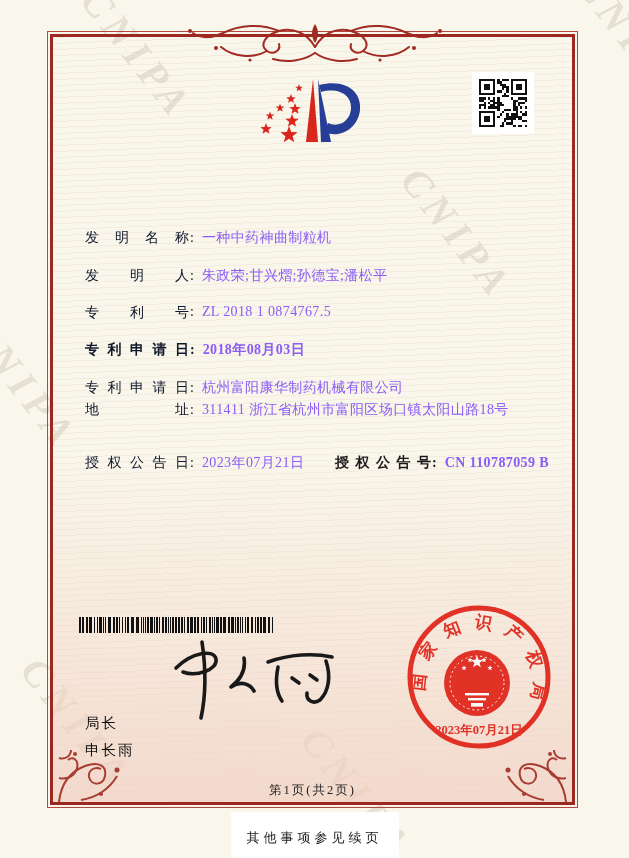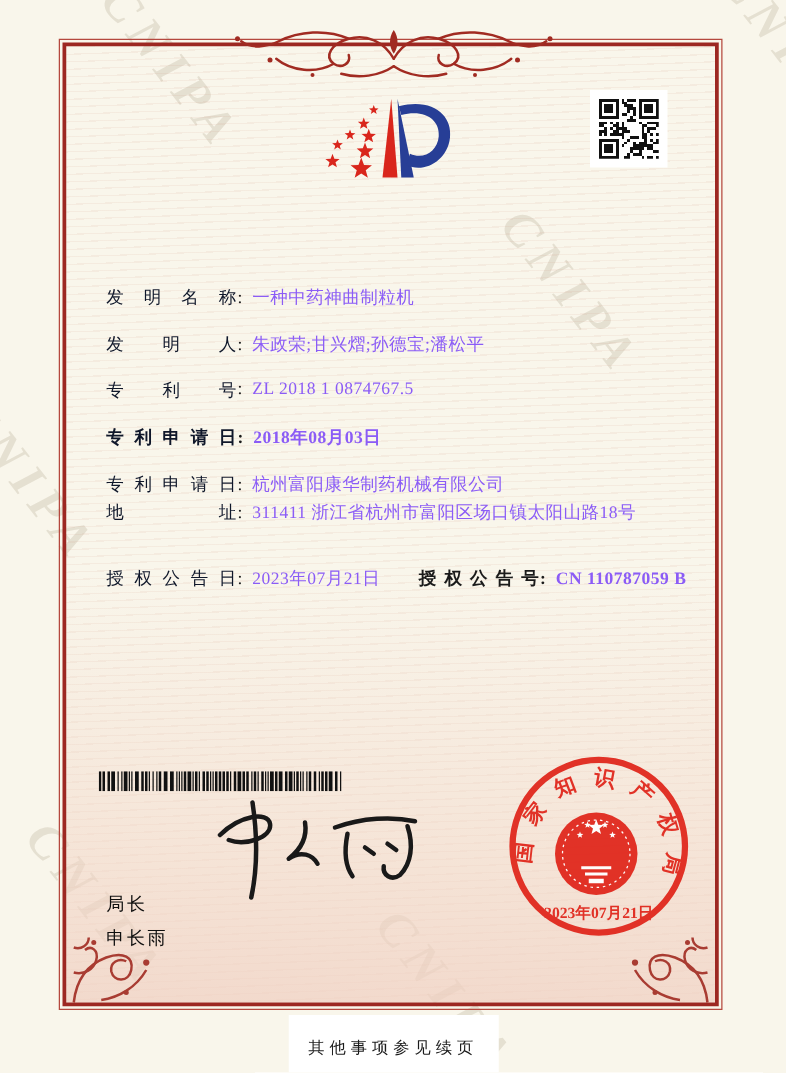--- a/index.html
+++ b/index.html
@@ -208,15 +208,16 @@
       <polygon fill="#ffffff" points="66.00,56.20 66.69,58.05 68.66,58.13 67.12,59.36 67.65,61.27 66.00,60.18 64.35,61.27 64.88,59.36 63.34,58.13 65.31,58.05"></polygon>
       <polygon fill="#ffffff" points="80.00,56.20 80.69,58.05 82.66,58.13 81.12,59.36 81.65,61.27 80.00,60.18 78.35,61.27 78.88,59.36 77.34,58.13 79.31,58.05"></polygon>
       <polygon fill="#ffffff" points="86.00,64.20 86.69,66.05 88.66,66.13 87.12,67.36 87.65,69.27 86.00,68.18 84.35,69.27 84.88,67.36 83.34,66.13 85.31,66.05"></polygon>
       <rect x="61" y="92" width="24" height="2.4" fill="#ffffff"></rect>
       <rect x="64" y="97" width="18" height="2.4" fill="#ffffff"></rect>
       <rect x="67" y="102" width="12" height="3.6" fill="#ffffff"></rect>
     </g>
     <text x="75" y="133" text-anchor="middle" font-size="12.5" font-weight="bold" fill="#e0271c" font-family="Liberation Serif, serif">2023年07月21日</text>
   </svg>
 
+  <div class="page-info">第1页(共2页)</div>
   <div class="cont-note">其他事项参见续页</div>
 
 </div>
 
 </body></html>

